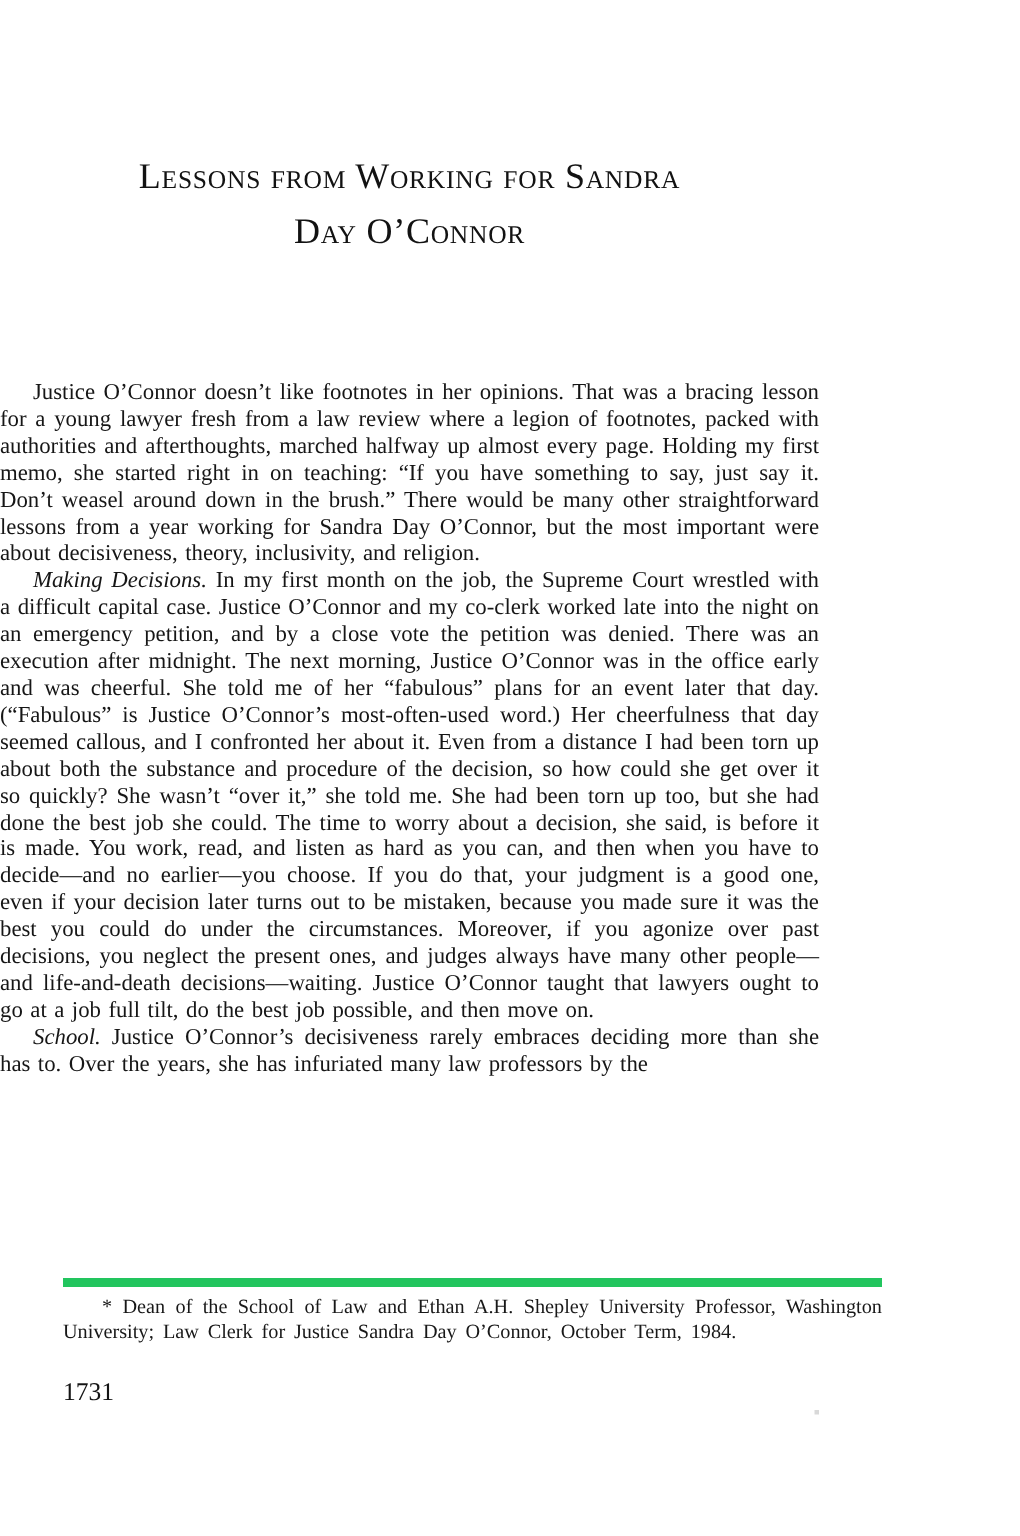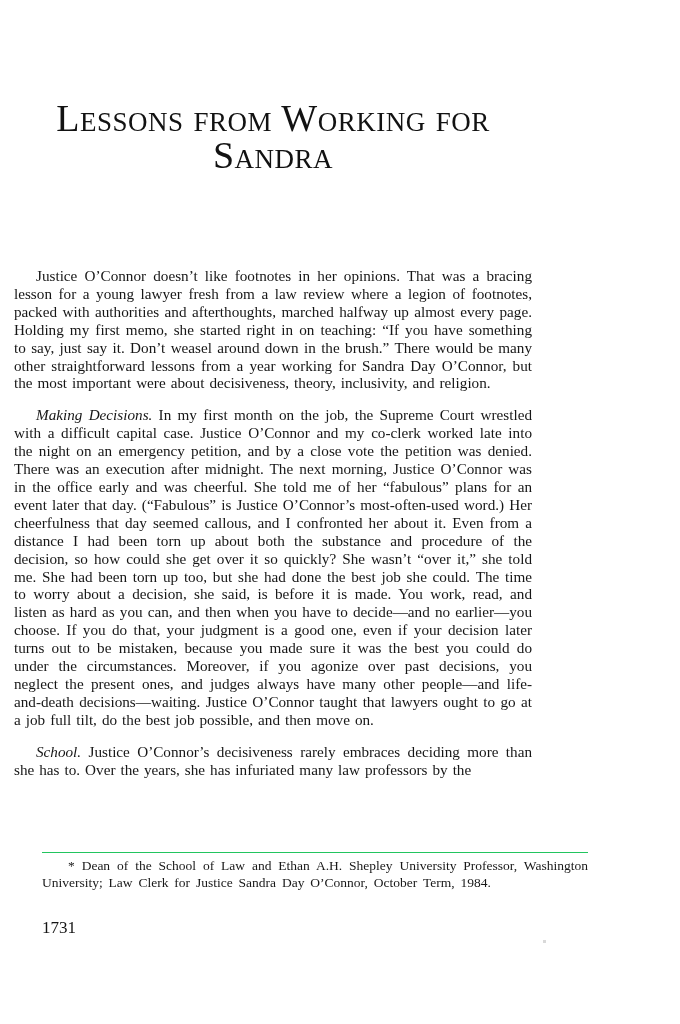--- a/index.html
+++ b/index.html
@@ -18,21 +18,21 @@
     color: #151515;
     font-family: "Liberation Serif", serif;
   }
   .title {
     position: absolute;
     top: 100px;
     left: 0;
     width: 546px;
     margin: 0;
     text-align: center;
-    font-size: 38px;
+    font-size: 24px;
     font-weight: normal;
     font-variant: small-caps;
     letter-spacing: 0.5px;
     line-height: 37px;
     color: #121212;
   }
   .title .title-line { display: block; }
   .author {
     position: absolute;
     top: 207px;
@@ -47,37 +47,37 @@
     vertical-align: super;
     line-height: 0;
   }
   .body-text {
     position: absolute;
     top: 253px;
     left: 0;
     width: 546px;
   }
   .body-text p {
-    margin: 14px;
+    margin: 0;
     font-size: 15.2px;
     line-height: 17.9px;
     text-align: justify;
     text-indent: 22px;
     word-spacing: 1.2px;
     color: #161616;
   }
   .para-lead {
     font-style: italic;
   }
   .footnote {
     position: absolute;
     top: 852px;
     left: 42px;
     width: 546px;
-    border-top: 1px solid #22c55e;
+    border-top: 6px solid #22c55e;
     padding-top: 5px;
   }
   .footnote p {
     margin: 0;
     font-size: 13.5px;
     line-height: 16.5px;
     text-align: justify;
     text-indent: 26px;
     word-spacing: 2.5px;
     color: #181818;
@@ -100,20 +100,21 @@
     background: #d9d9d9;
   }
 </style>
 </head>
 <body>
 
 <div class="page">
 
   <h1 class="title">
     <span class="title-line">Lessons from Working for Sandra</span>
+    <span class="title-line">Day O’Connor</span>
   </h1>
 
 
   <div class="body-text">
     <p><span>Justice O’Connor doesn’t like footnotes in her opinions. That was a bracing lesson for a young lawyer fresh from a law review where a legion of footnotes, packed with authorities and afterthoughts, marched halfway up almost every page. Holding my first memo, she started right in on teaching: “If you have something to say, just say it. Don’t weasel around down in the brush.” There would be many other straightforward lessons from a year working for Sandra Day O’Connor, but the most important were about decisiveness, theory, inclusivity, and religion.</span></p>
     <p><i class="para-lead">Making Decisions.</i> <span>In my first month on the job, the Supreme Court wrestled with a difficult capital case. Justice O’Connor and my co-clerk worked late into the night on an emergency petition, and by a close vote the petition was denied. There was an execution after midnight. The next morning, Justice O’Connor was in the office early and was cheerful. She told me of her “fabulous” plans for an event later that day. (“Fabulous” is Justice O’Connor’s most-often-used word.) Her cheerfulness that day seemed callous, and I confronted her about it. Even from a distance I had been torn up about both the substance and procedure of the decision, so how could she get over it so quickly? She wasn’t “over it,” she told me. She had been torn up too, but she had done the best job she could. The time to worry about a decision, she said, is before it is made. You work, read, and listen as hard as you can, and then when you have to decide—and no earlier—you choose. If you do that, your judgment is a good one, even if your decision later turns out to be mistaken, because you made sure it was the best you could do under the circumstances. Moreover, if you agonize over past decisions, you neglect the present ones, and judges always have many other people—and life-and-death decisions—waiting. Justice O’Connor taught that lawyers ought to go at a job full tilt, do the best job possible, and then move on.</span></p>
     <p><i class="para-lead">School.</i> <span>Justice O’Connor’s decisiveness rarely embraces deciding more than she has to. Over the years, she has infuriated many law professors by the</span></p>
   </div>
 
   <footer class="footnote">

